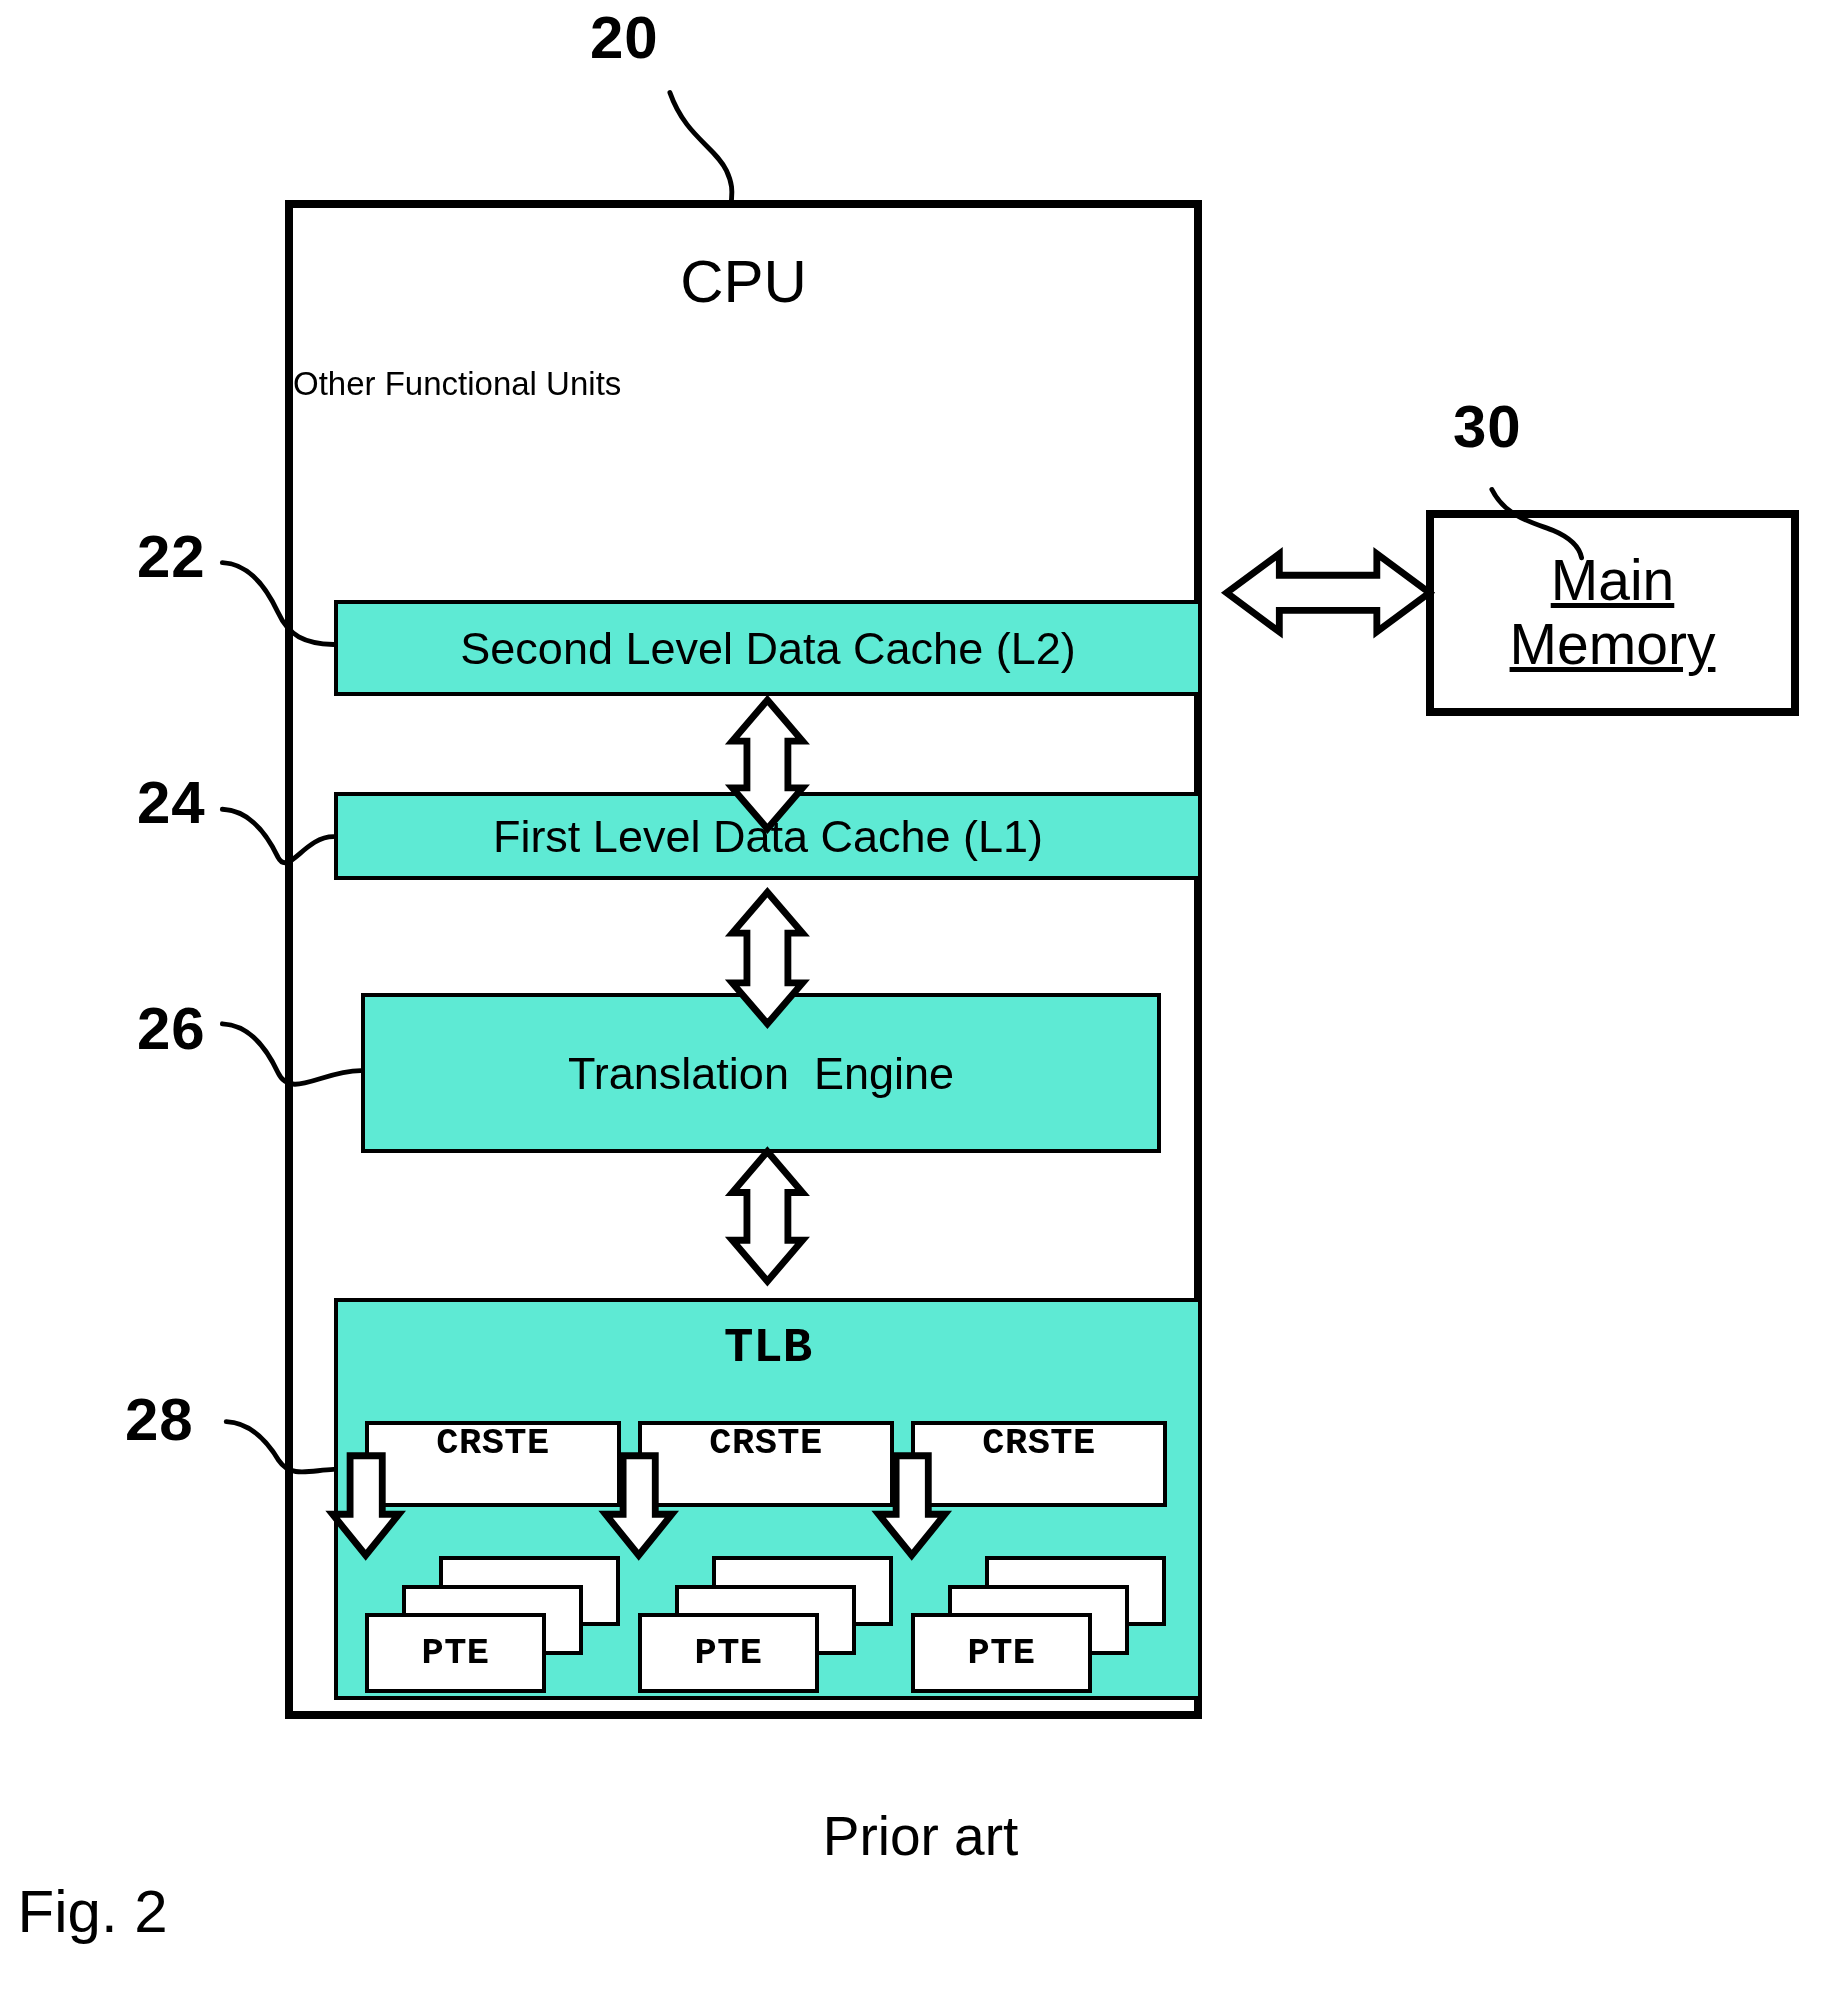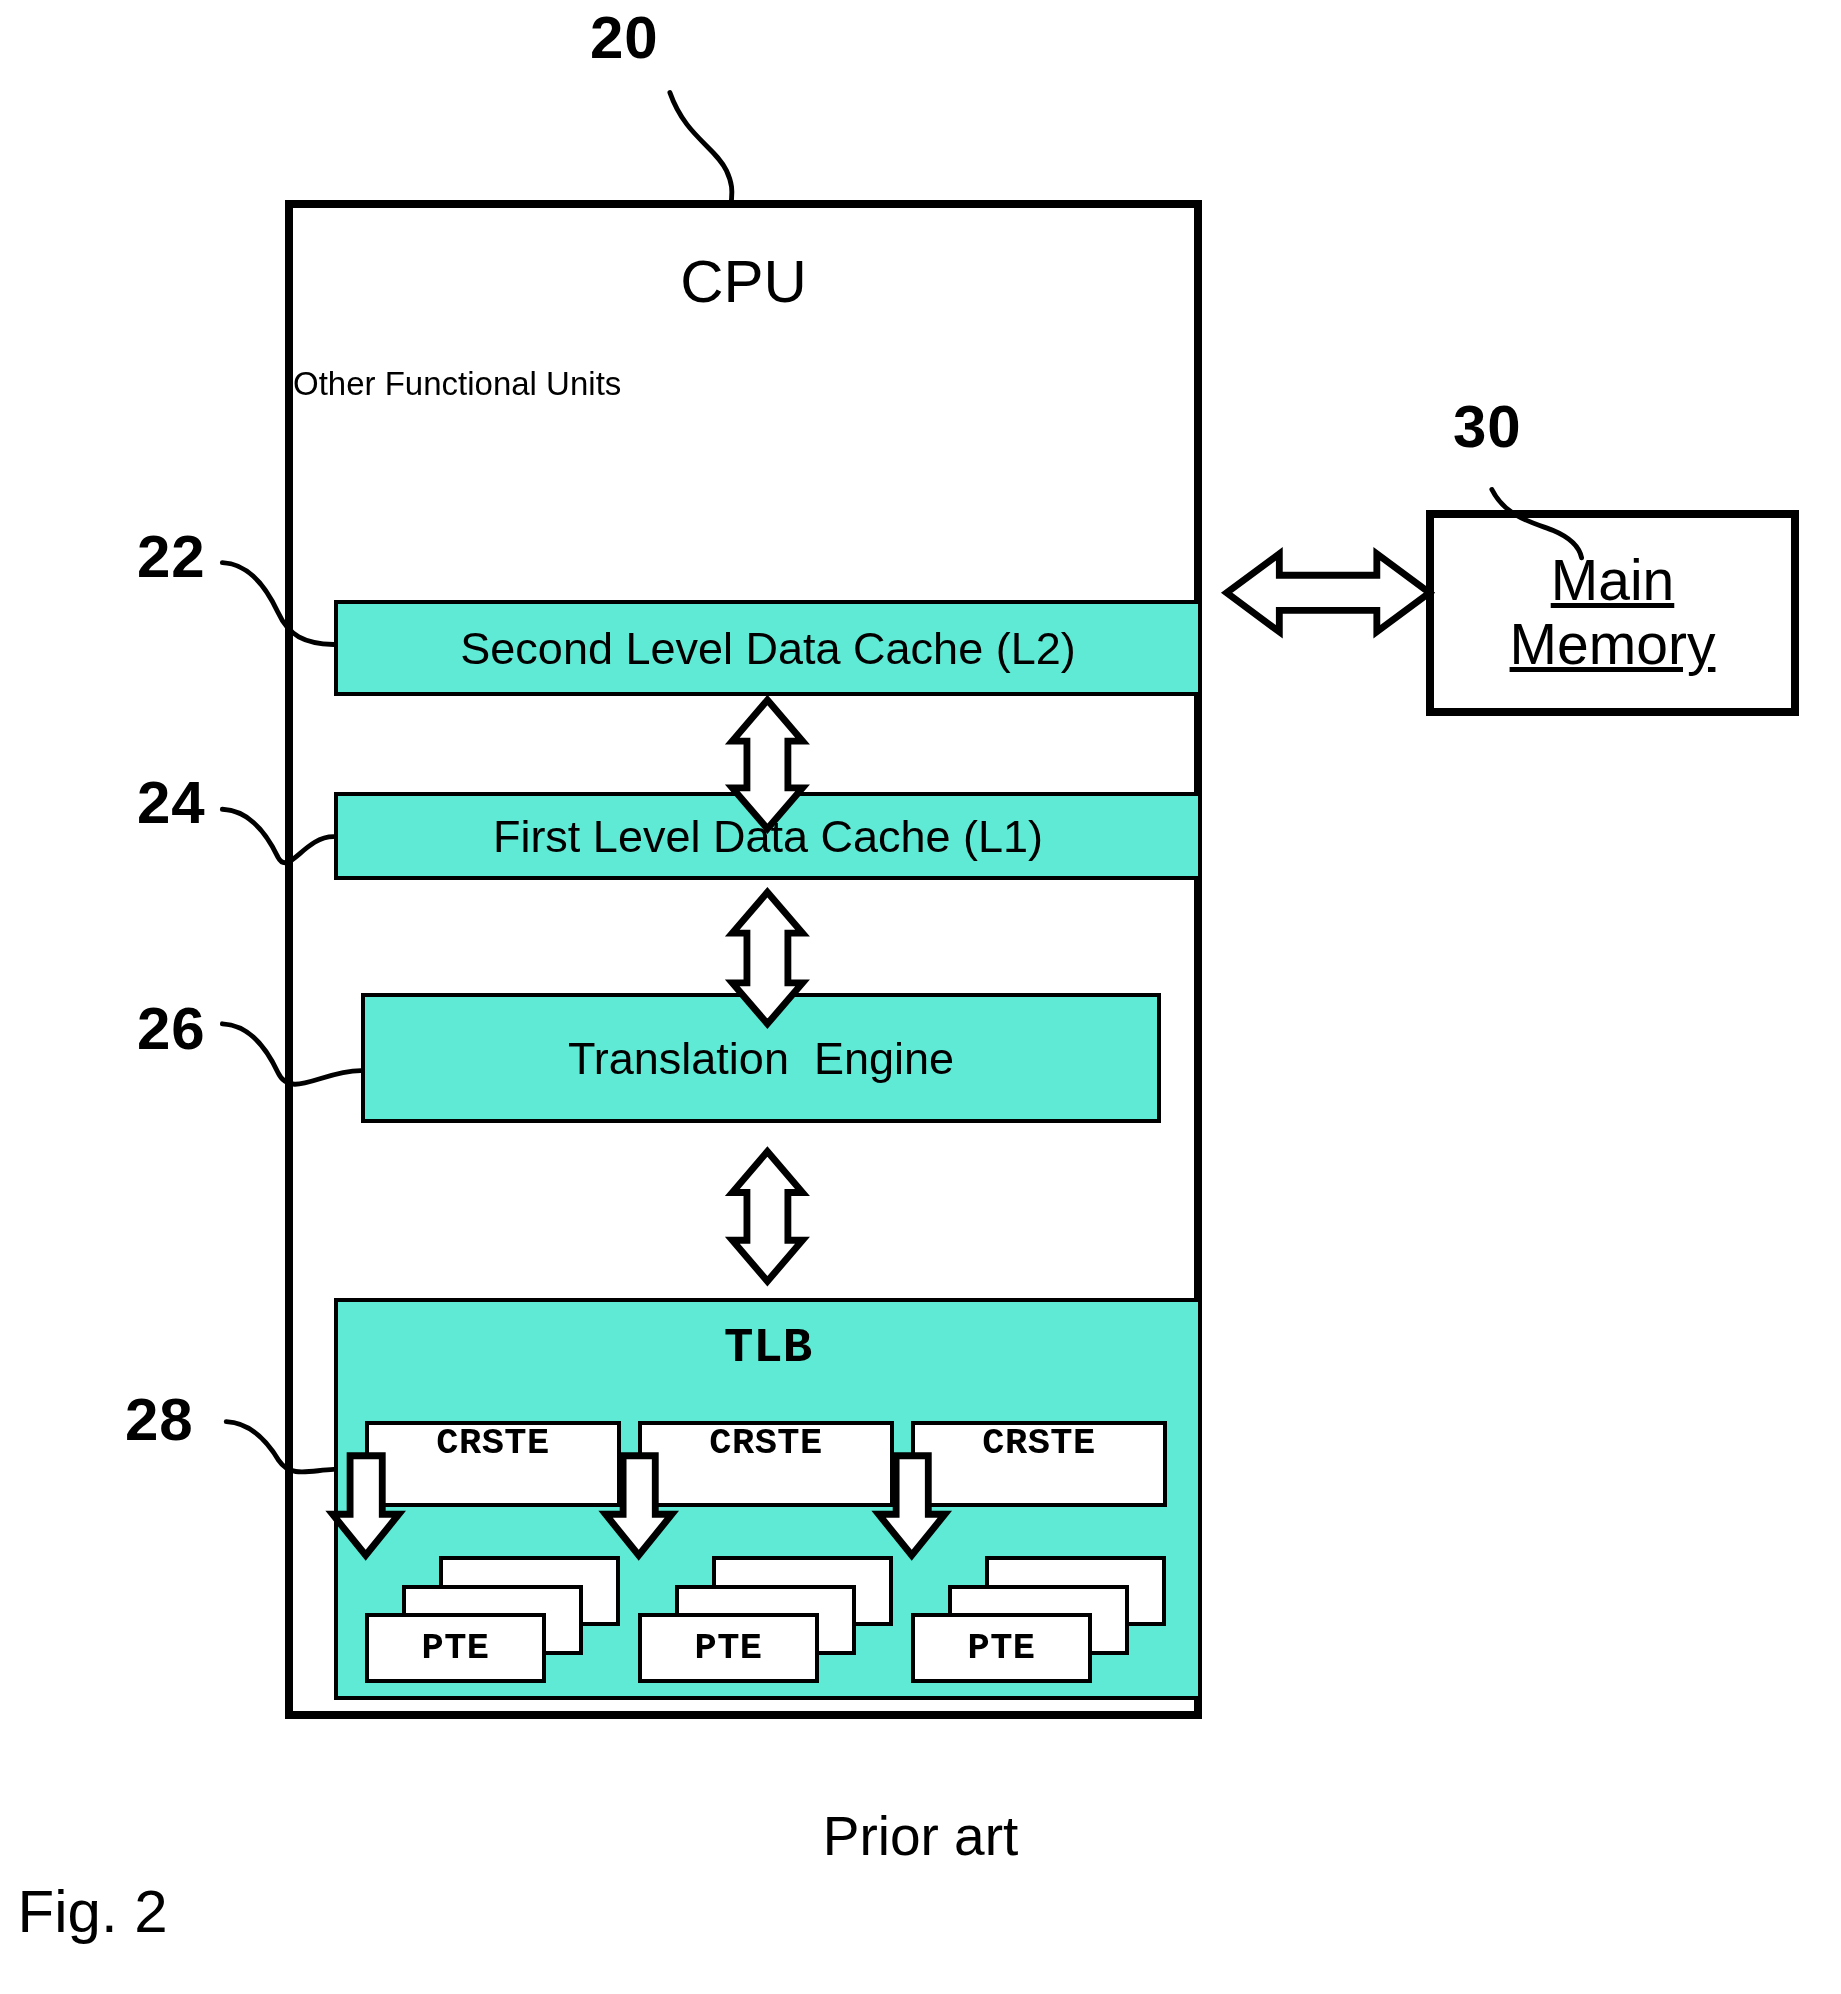--- a/index.html
+++ b/index.html
@@ -67,21 +67,21 @@
     justify-content: center;
   }
   .unit-label {
     font-size: 45px;
     line-height: 1;
     white-space: pre;
   }
 
   #l2-box   { left: 334px; top: 600px;  width: 868px; height: 96px; }
   #l1-box   { left: 334px; top: 792px;  width: 868px; height: 88px; }
-  #te-box   { left: 361px; top: 993px; width: 800px; height: 130px; }
+  #te-box   { left: 361px; top: 993px; width: 800px; height: 160px; }
   #tlb-box  { left: 334px; top: 1298px; width: 868px; height: 402px; font-family: Liberation Mono, monospace; }
 
   #tlb-title {
     position: absolute;
     left: 0; right: 0;
     top: 21.5px;
     text-align: center;
     font-size: 49px;
     font-weight: bold;
     line-height: 1;
@@ -133,21 +133,21 @@
     width: 181px;
     height: 70px;
   }
   .pte-back-2 { left: 74px; top: 0px; }
   .pte-back-1 { left: 37px; top: 29px; }
   .pte-front {
     position: absolute;
     left: 0px;
     top: 57px;
     width: 181px;
-    height: 70px;
+    height: 80px;
     border: 4.9px solid #000;
     box-sizing: border-box;
     background: #fff;
     display: flex;
     align-items: center;
     justify-content: center;
   }
   .pte-label {
     font-size: 37px;
     font-weight: bold;

